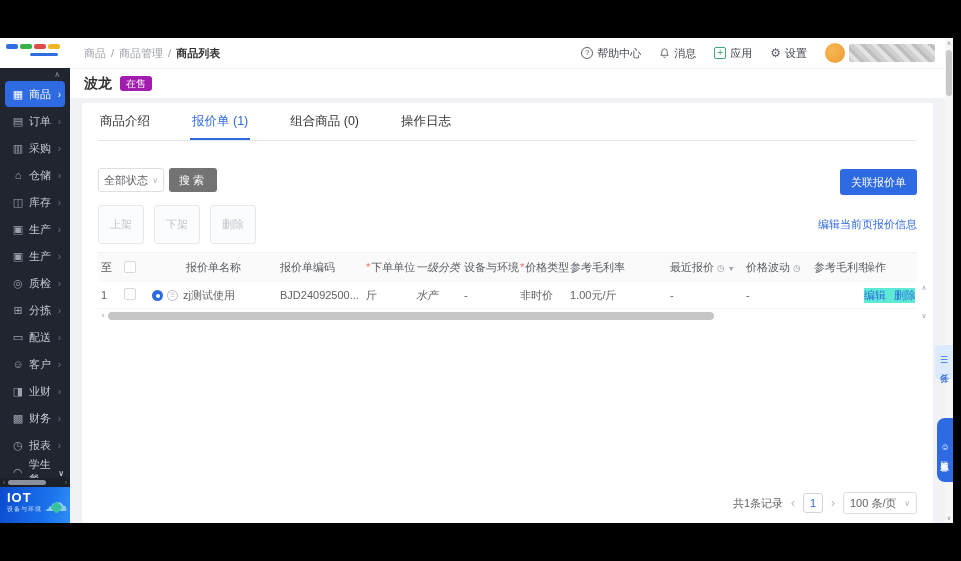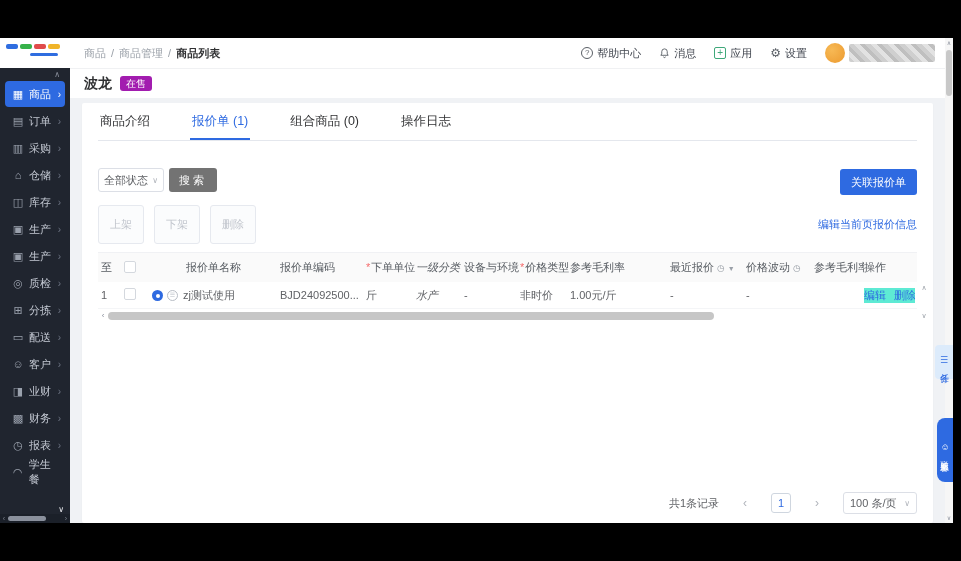--- a/index.html
+++ b/index.html
@@ -116,21 +116,21 @@
   .op-link { color:#2e6ae1; font-size:11px; margin-right:8px; cursor:pointer; }
   .tbl-vscroll { position:absolute; right:-12px; top:32px; width:10px; height:36px; display:flex;
     flex-direction:column; justify-content:space-between; align-items:center; color:#9aa0a8; font-size:7px; }
   .h-scrollbar { height:9px; display:flex; align-items:center; margin-top:2px; }
   .h-scrollbar .hs-arrow { font-size:8px; color:#8a909c; width:10px; text-align:center; }
   .h-scrollbar .hs-thumb { width:74%; height:8px; background:#c6c6c6; border-radius:4px; }
 
   .spacer { flex:1; }
 
   
-  .pager { display:flex; align-items:center; justify-content:flex-end; gap:24px; height:40px;
+  .pager { display:flex; align-items:center; justify-content:flex-end; gap:8px; height:40px;
     font-size:11px; color:#606266; flex:none; }
   .pg-arrow { color:#b0b4bb; font-size:12px; cursor:pointer; }
   .pg-num { width:20px; height:20px; border:1px solid #cfd6df; border-radius:3px; color:#2e6ae1;
     text-align:center; line-height:18px; font-size:11px; cursor:pointer; }
   .pg-size { width:74px; height:22px; border:1px solid #dcdfe6; border-radius:3px; display:flex;
     align-items:center; padding:0 6px; color:#606266; font-size:11px; cursor:pointer; }
   .pg-size .sel-arrow { margin-left:auto; font-size:8px; color:#b0b4bb; }
 
   
   .page-scrollbar { width:8px; height:100%; background:#f6f6f6; flex:none; display:flex;
@@ -245,20 +245,26 @@
           <span>学生餐</span>
         </div>
         <div class="menu-scroll-dn">∨</div>
       </div>
       <div class="side-hscroll">
         <span class="shs-l">‹</span>
         <span class="shs-thumb"></span>
         <span class="shs-track"></span>
         <span class="shs-r">›</span>
       </div>
+      <div class="iot-footer">
+        <div class="iot-title">IOT</div>
+        <div class="iot-sub">设备与环境</div>
+        <div class="iot-cloud">☁</div>
+        <div class="iot-cloud-chip"></div>
+      </div>
     </div>
 
     <div class="main">
 
       <div class="topbar">
         <div class="breadcrumb">
           <span>商品</span>
           <span>/</span>
           <span>商品管理</span>
           <span>/</span>

